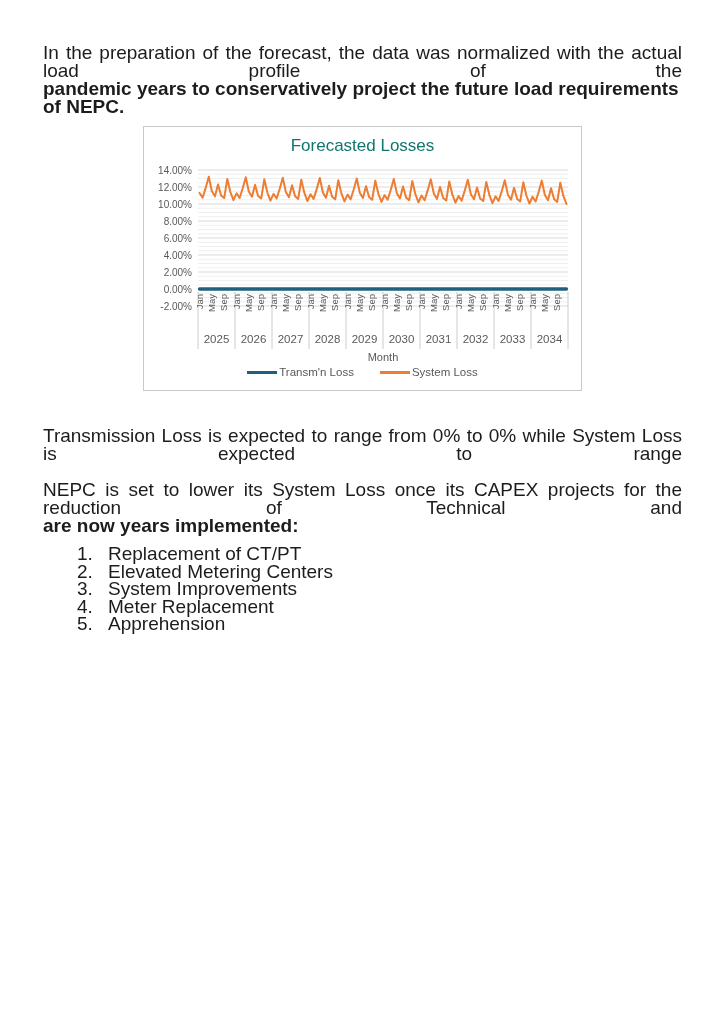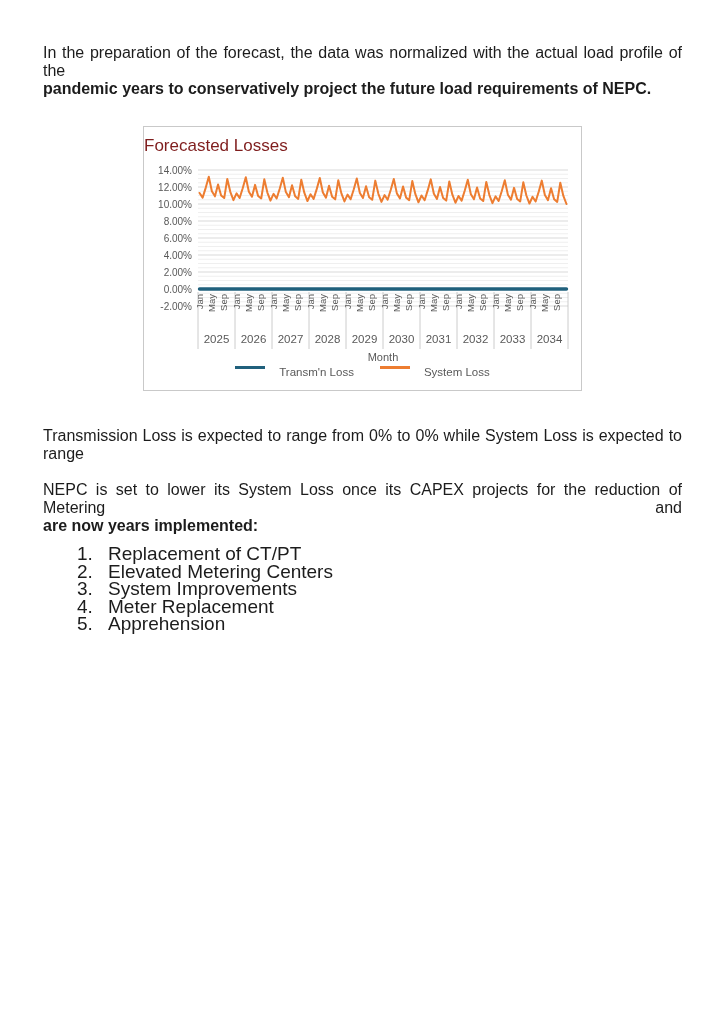--- a/index.html
+++ b/index.html
@@ -1,34 +1,34 @@
 <!DOCTYPE html>
 <html><head>
 <meta charset="utf-8">
 <style>
   html,body{margin:0;padding:0;}
   body{width:724px;height:1024px;background:#ffffff;position:relative;
        font-family:"Liberation Sans",sans-serif;color:#1c1c1c;overflow:hidden;}
-  .para{position:absolute;left:43px;width:639px;font-size:16px;line-height:18px;}
+  .para{position:absolute;left:43px;width:639px;font-size:19px;line-height:18px;}
   .jline{text-align:justify;text-align-last:justify;}
   .lline{text-align:left;text-align-last:left;font-weight:bold;}
   #p1{top:44px;}
   #p2{top:427px;}
   #p3{top:481px;}
   #chart{position:absolute;left:143px;top:126px;width:437px;height:263px;
          border:1px solid #c9c9c9;background:#ffffff;}
   #chart svg{position:absolute;left:0;top:0;}
-  .chart-title{position:absolute;top:9px;left:0;right:0;
-               font-size:17px;color:#7f1d1d;}
+  .chart-title{position:absolute;top:9px;left:0;right:0;text-align:center;
+               font-size:17px;color:#0f766e;}
   .xlabel{position:absolute;top:224px;left:54px;width:370px;text-align:center;
           font-size:11px;color:#595959;}
   .legend{position:absolute;top:239px;left:0;right:0;display:flex;
           justify-content:center;align-items:center;gap:26px;
           font-size:11.5px;color:#595959;}
-  .legend-item{display:flex;align-items:flex-start;gap:14px;}
+  .legend-item{display:flex;align-items:center;gap:2px;}
   .swatch{display:inline-block;width:30px;height:3px;}
   ol#programs{position:absolute;left:43px;top:545px;margin:0;padding-left:55px;
               font-size:19px;line-height:17.5px;}
   ol#programs li{padding-left:10px;}
   svg text{font-family:"Liberation Sans",sans-serif;}
 </style>
 </head>
 <body>
 
 <div class="para" id="p1">
@@ -146,21 +146,21 @@
       <span>System Loss</span>
     </div>
   </div>
 </div>
 
 <div class="para" id="p2">
   <div class="jline">Transmission Loss is expected to range from 0%  to 0% while System Loss is expected to range</div>
 </div>
 
 <div class="para" id="p3">
-  <div class="jline">NEPC is set to lower its System Loss once its CAPEX projects for the reduction of Metering and</div>
+  <div class="jline">NEPC is set to lower its System Loss once its CAPEX projects for the reduction of Technical and</div>
   <div class="lline">are now years implemented:</div>
 </div>
 
 <ol id="programs">
   <li>Replacement of CT/PT</li>
   <li>Elevated Metering Centers</li>
   <li>System Improvements</li>
   <li>Meter Replacement</li>
   <li>Apprehension</li>
 </ol>

